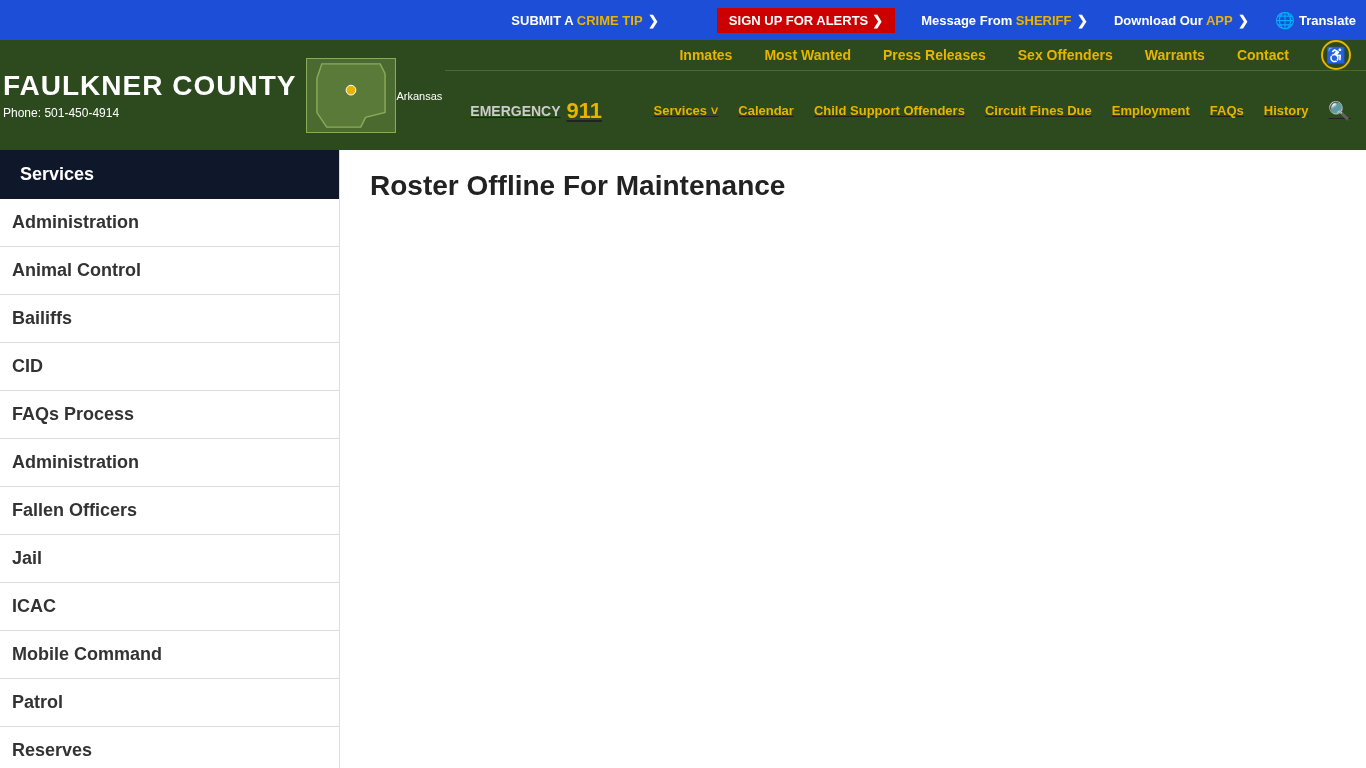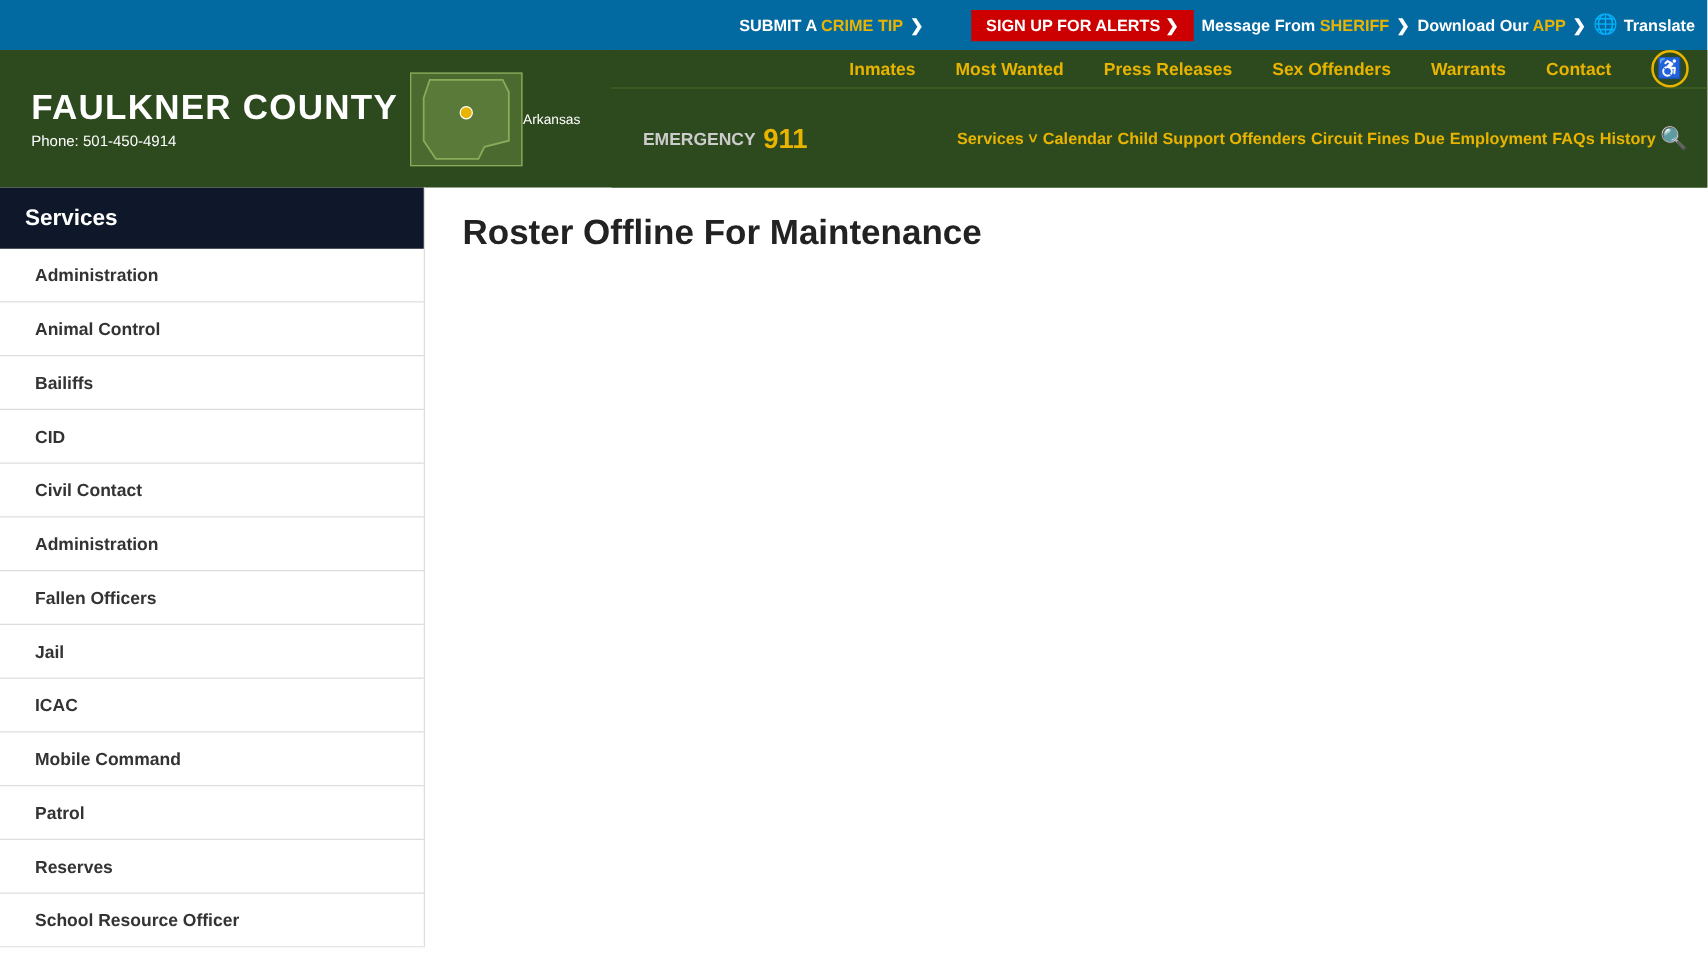--- a/index.html
+++ b/index.html
@@ -1,26 +1,26 @@
 <!DOCTYPE html>
 <html><head>
   <meta charset="utf-8">
   <style>
     * { margin: 0; padding: 0; box-sizing: border-box; }
     body { font-family: Arial, sans-serif; font-size: 14px; color: #222; background: #fff; width: 1366px; }
 
     
     .top-bar {
-      background: #0369a1;
+      background: #1d4ed8;
       display: flex;
       align-items: center;
       justify-content: flex-end;
       padding: 0 10px;
       height: 40px;
-      gap: 6px;
+      gap: 26px;
     }
     .top-bar a, .top-bar span {
       color: #fff;
       font-size: 13px;
       font-weight: bold;
       text-decoration: none;
       white-space: nowrap;
     }
     .top-bar .alert-btn {
       background: #c00;
@@ -45,21 +45,21 @@
     
     .main-header {
       background: #2d4a1e;
       display: flex;
       align-items: stretch;
       height: 110px;
     }
     .logo-section {
       display: flex;
       align-items: center;
-      padding: 10px 25px;
+      padding: 10px 3px;
       min-width: 340px;
       gap: 10px;
     }
     .logo-text { color: #fff; }
     .logo-text .county { font-size: 28px; font-weight: 900; letter-spacing: 1px; color: #fff; }
     .logo-text .office { font-size: 22px; font-weight: 900; color: #e8b400; }
     .logo-text .phone { font-size: 12px; color: #ccc; margin-top: 4px; }
     .logo-text .phone span { color: #fff; }
     .map-placeholder {
       width: 90px;
@@ -104,22 +104,23 @@
       font-size: 16px;
       cursor: pointer;
     }
 
     .nav-bottom {
       background: #2d4a1e;
       display: flex;
       justify-content: flex-start;
       align-items: center;
       padding: 8px 15px;
-      gap: 4px;
+      gap: 20px;
       flex: 1;
+      text-decoration: underline;
     }
     .nav-bottom .emergency {
       display: flex;
       align-items: center;
       gap: 6px;
       margin-right: auto;
       margin-left: 10px;
     }
     .nav-bottom .emergency .em-label {
       color: #ccc;
@@ -164,22 +165,22 @@
     }
     .sidebar-header {
       background: #0f172a;
       color: #fff;
       font-size: 18px;
       font-weight: bold;
       padding: 14px 20px;
     }
     .sidebar-item {
       border-bottom: 1px solid #ddd;
-      padding: 13px 28px;
-      font-size: 14px;
+      padding: 13px 12px;
+      font-size: 18px;
       font-weight: bold;
       color: #333;
       cursor: pointer;
     }
 
     
     .main-content {
       flex: 1;
       padding: 20px 30px;
     }
@@ -265,21 +266,21 @@
 </div>
 
 <div class="content-wrapper">
 
   <div class="sidebar">
     <div class="sidebar-header">Services</div>
     <div class="sidebar-item">Administration</div>
     <div class="sidebar-item">Animal Control</div>
     <div class="sidebar-item">Bailiffs</div>
     <div class="sidebar-item">CID</div>
-    <div class="sidebar-item">Civil Contact</div>
+    <div class="sidebar-item">FAQs Process</div>
     <div class="sidebar-item">Administration</div>
     <div class="sidebar-item">Fallen Officers</div>
     <div class="sidebar-item">Jail</div>
     <div class="sidebar-item">ICAC</div>
     <div class="sidebar-item">Mobile Command</div>
     <div class="sidebar-item">Patrol</div>
     <div class="sidebar-item">Reserves</div>
     <div class="sidebar-item">School Resource Officer</div>
   </div>
 

